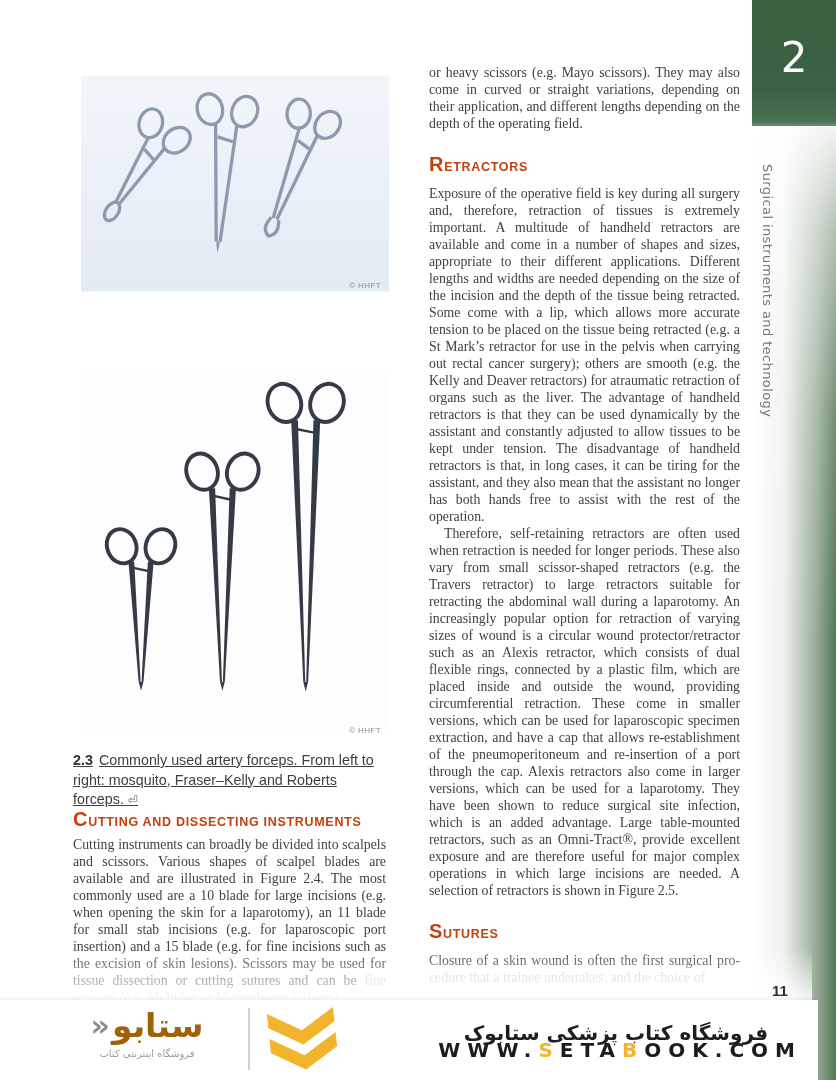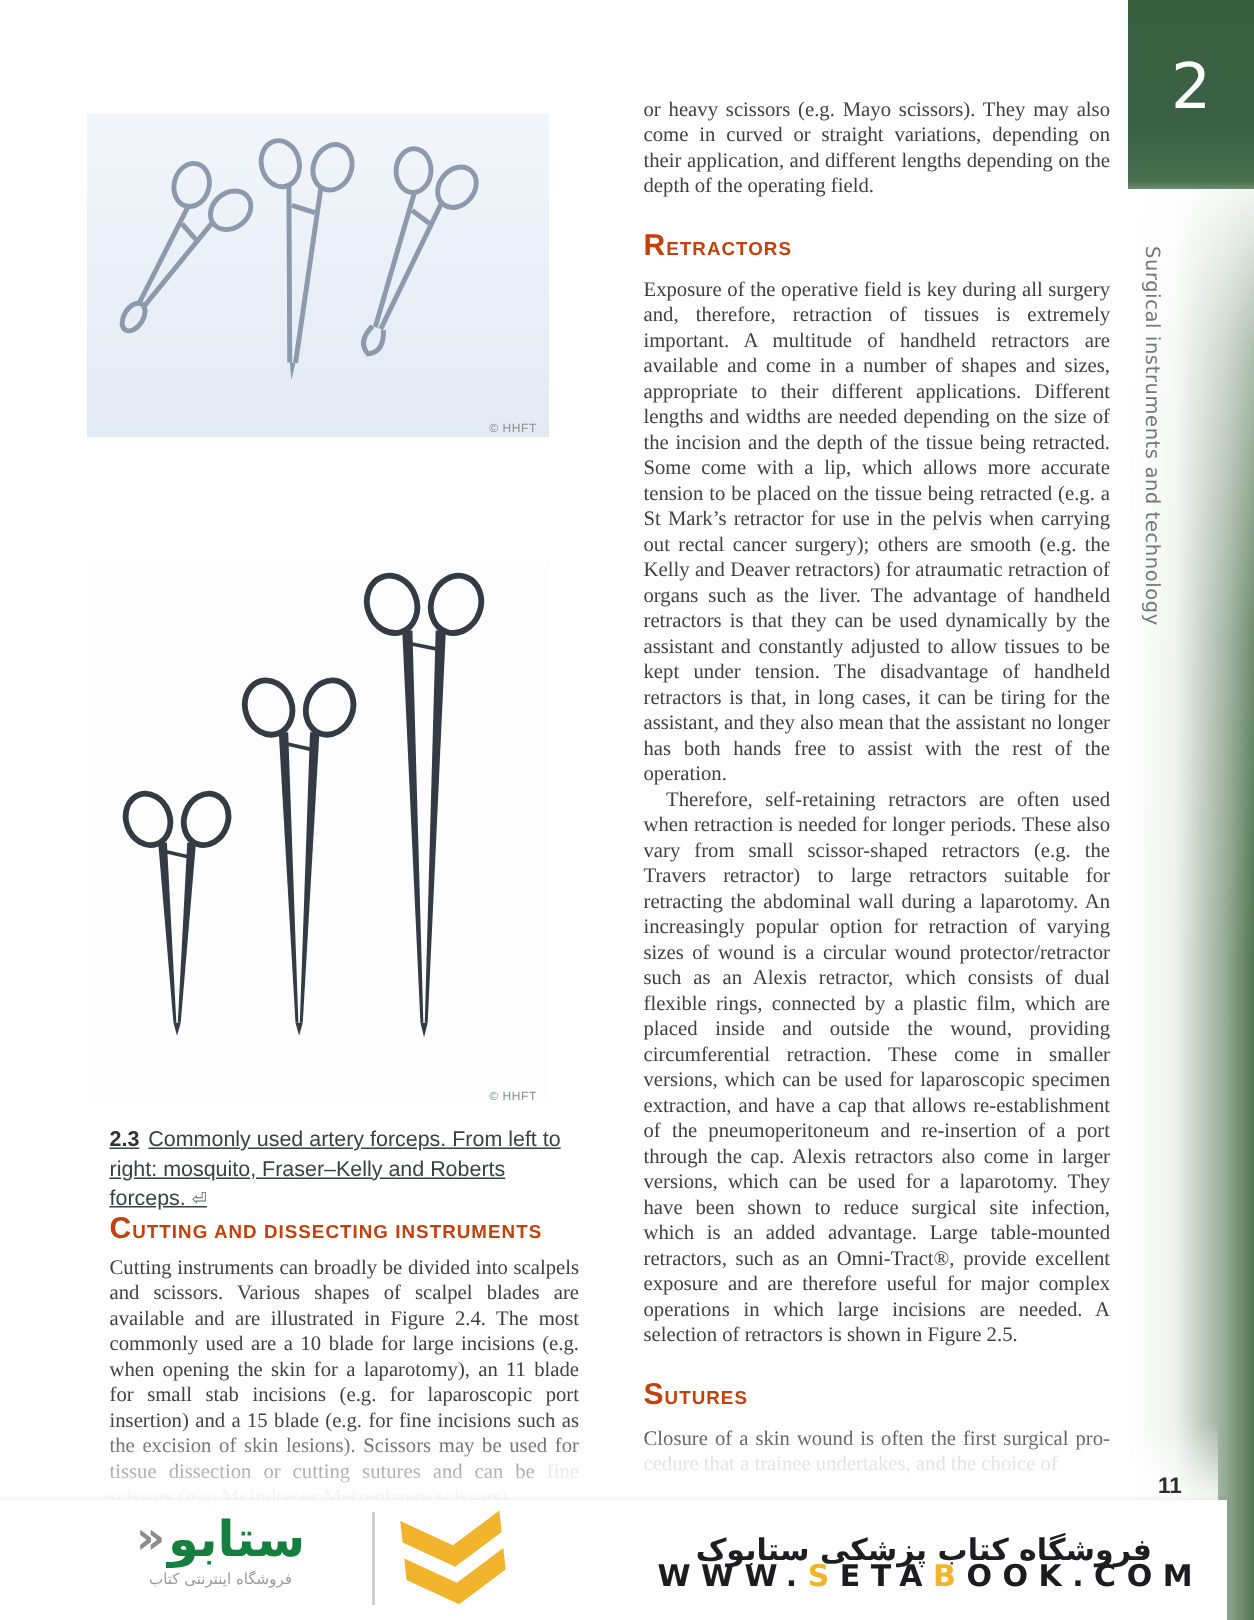--- a/index.html
+++ b/index.html
@@ -12,21 +12,21 @@
       linear-gradient(to bottom, rgba(255,255,255,.95) 120px, rgba(255,255,255,.55) 230px, rgba(255,255,255,.18) 420px, rgba(255,255,255,0) 640px),
       linear-gradient(to right, rgba(82,117,82,0) 0%, rgba(82,117,82,.10) 38%, rgba(82,117,82,.62) 78%, #527552 100%);}
   .chapter-tab{position:absolute;left:752px;top:0;width:84px;height:126px;z-index:2;
     background:linear-gradient(180deg,#38603f 0%,#3a6144 70%,#49704f 96%,#6c8f70 100%);
     display:flex;align-items:center;justify-content:center;}
   .chapter-tab span{color:#fff;font-family:"DejaVu Sans",sans-serif;font-size:42px;font-weight:400;line-height:1;padding-bottom:10px;}
   .side-title{position:absolute;left:760px;top:164px;z-index:2;writing-mode:vertical-rl;
     font-family:"DejaVu Sans",sans-serif;font-size:13px;color:#757778;letter-spacing:.4px;}
 
   
-  .photo{position:absolute;left:58px;width:308px;z-index:3;}
+  .photo{position:absolute;left:81px;width:308px;z-index:3;}
   .photo1{top:72px;height:223px;}
   .photo2{top:368px;height:372px;}
   .photo svg{display:block;width:100%;height:100%;}
   .credit{position:absolute;right:8px;bottom:5px;font-family:"Liberation Sans",sans-serif;
     font-size:8px;color:#8a8f96;letter-spacing:.4px;}
 
   
   .caption{position:absolute;left:73px;width:318px;z-index:3;
     font-family:"Liberation Sans",sans-serif;font-size:14.3px;line-height:19.5px;color:#3d4043;}
   .cap22{top:305px;} .cap23{top:751px;text-decoration:underline;}
@@ -52,21 +52,21 @@
     background:linear-gradient(to bottom, rgba(255,255,255,0) 0%, rgba(255,255,255,.75) 80%, rgba(255,255,255,.9) 100%);}
 
   .pagenum{position:absolute;left:772px;top:982px;z-index:5;font-family:"Liberation Sans",sans-serif;
     font-size:15px;font-weight:700;color:#2e2e2e;}
 
   
   .footer{position:absolute;left:0;top:1000px;width:818px;height:80px;background:#ffffff;z-index:6;
     box-shadow:0 -1px 4px rgba(0,0,0,.08);}
   .logo-words{position:absolute;left:56px;top:6px;width:182px;text-align:center;}
   .logo-row{display:flex;align-items:center;justify-content:center;direction:rtl;}
-  .logo-word{font-family:"DejaVu Sans",sans-serif;font-size:33px;font-weight:700;color:#15803d;line-height:1.2;}
+  .logo-word{font-family:"DejaVu Sans",sans-serif;font-size:33px;font-weight:700;color:#a16207;line-height:1.2;}
   .logo-mark{font-family:"DejaVu Sans",sans-serif;font-size:30px;font-weight:700;color:#8c8c8c;line-height:1;margin-right:2px;}
   .logo-tagline{font-family:"DejaVu Sans",sans-serif;font-size:10px;color:#9a9a9a;margin-top:2px;}
   .logo-sep{position:absolute;left:248px;top:8px;width:2px;height:62px;background:#cfcfcf;}
   .logo-emblem{position:absolute;left:262px;top:5px;width:82px;height:70px;transform:rotate(-6deg);}
   .store-line{position:absolute;right:50px;top:21px;font-family:"DejaVu Sans",sans-serif;
     font-size:20px;font-weight:600;color:#1e1e20;direction:rtl;}
   .url-line{position:absolute;right:16px;top:38px;font-family:"DejaVu Sans",sans-serif;
     font-size:20px;font-weight:700;letter-spacing:7px;color:#1c1c1e;white-space:nowrap;}
   .url-line .yl{color:#f2b42c;}
 

